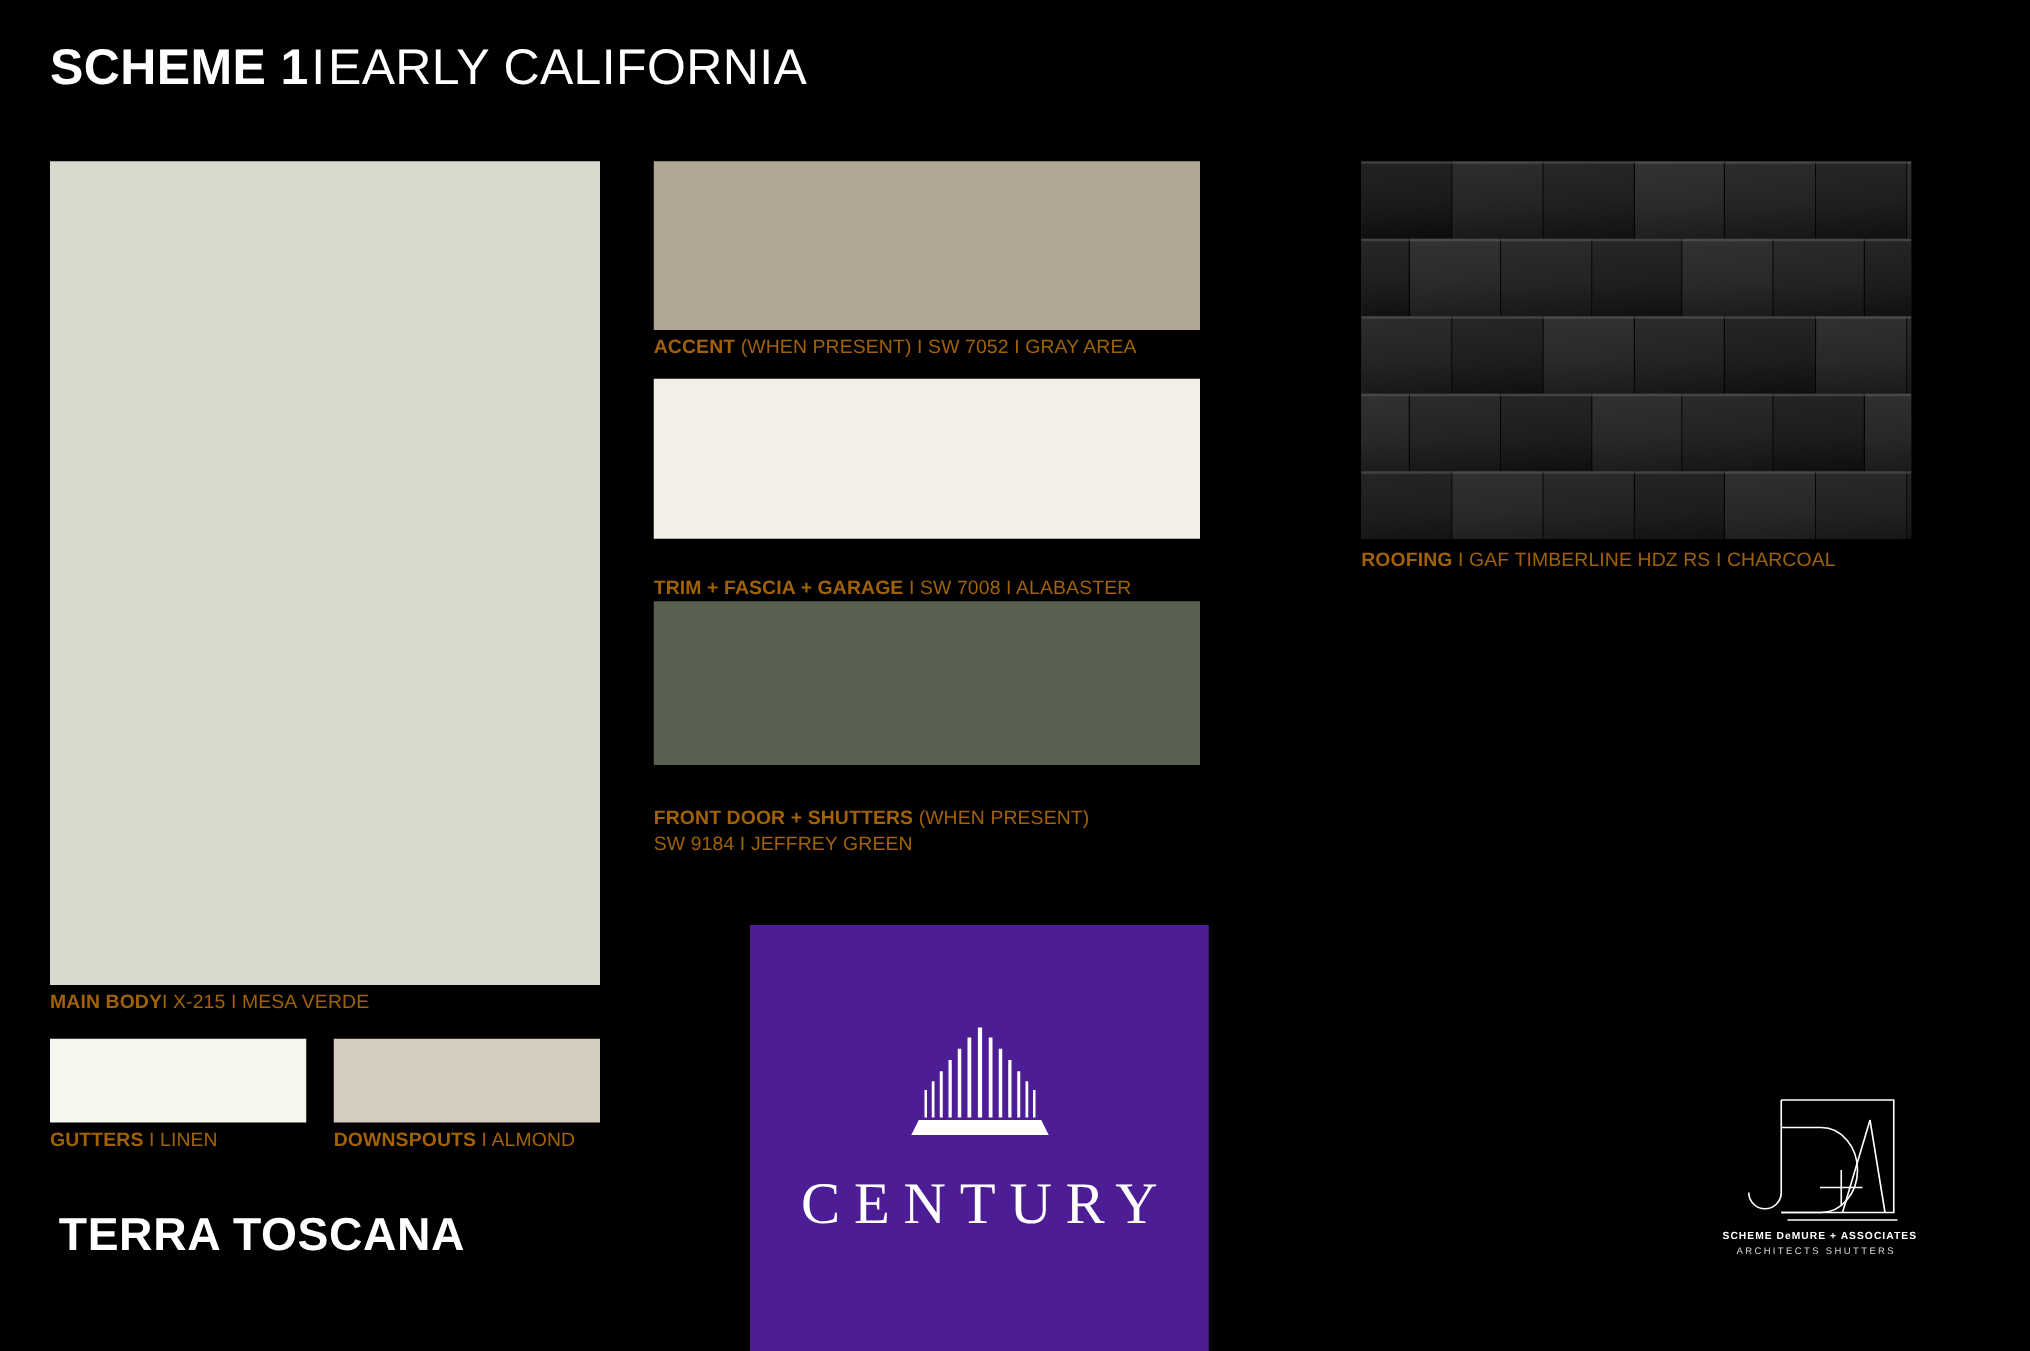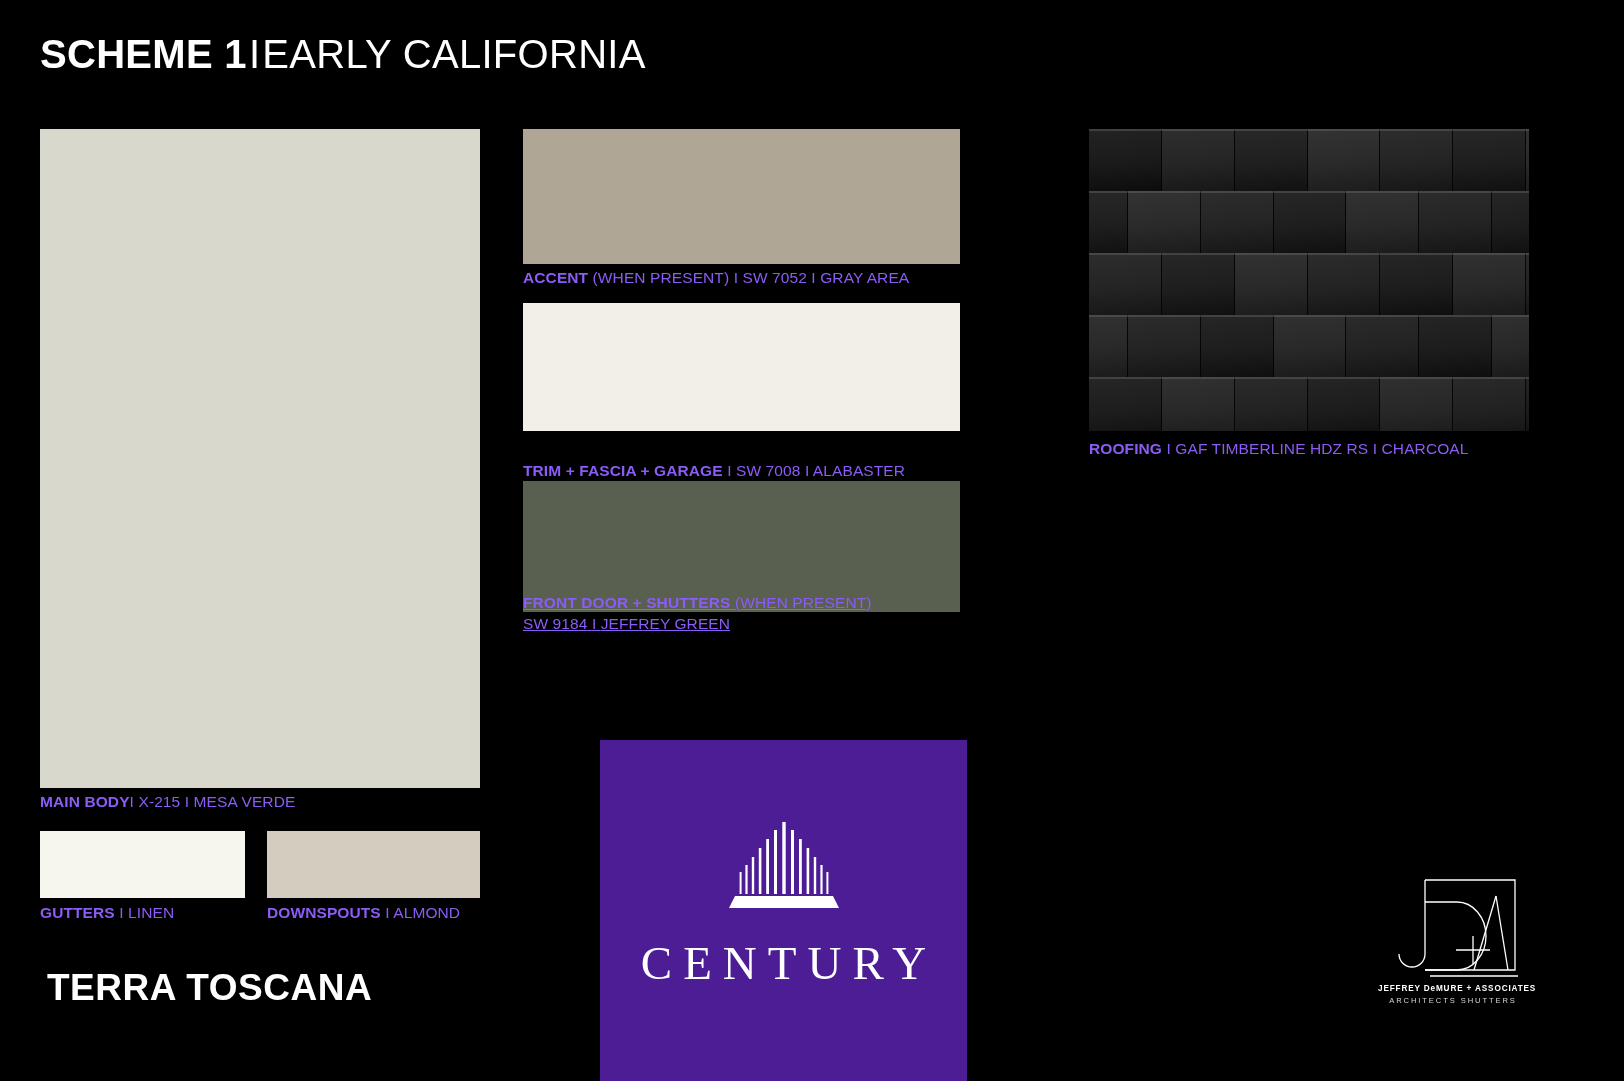--- a/index.html
+++ b/index.html
@@ -40,21 +40,21 @@
   .swatch {
     position: absolute;
     box-sizing: border-box;
   }
   .caption {
     position: absolute;
     font-size: 15.5px;
     line-height: 21px;
     letter-spacing: 0.1px;
     white-space: nowrap;
-    color: #8b5cf6;
+    color: #a16207;
   }
   .caption .b { font-weight: bold; }
   .caption .n { font-weight: normal; }
 
   
   #main-body-swatch {
     left: 40px;
     top: 129px;
     width: 440px;
     height: 659px;
@@ -108,24 +108,23 @@
   #trim-caption { left: 523px; top: 460px; }
 
   #door-swatch {
     left: 523px;
     top: 481px;
     width: 437px;
     height: 131px;
   }
   #door-caption {
     left: 523px;
-    top: 592px;
+    top: 644px;
     white-space: normal;
     width: 470px;
-    text-decoration: underline;
   }
   #door-caption .line2 { display: block; }
 
   
   #roofing-swatch {
     left: 1089px;
     top: 129px;
     width: 440px;
     height: 302px;
     background: #1a1a1a;
@@ -373,17 +372,17 @@
 
         <line x1="118" y1="30" x2="96" y2="104"></line>
         <line x1="118" y1="30" x2="130" y2="104"></line>
 
         <line x1="78" y1="84" x2="112" y2="84"></line>
         <line x1="95" y1="70" x2="95" y2="98"></line>
 
         <line x1="52" y1="110" x2="140" y2="110"></line>
       </g>
     </svg>
-    <div id="jda-tagline-1">JEFFREY DeMURE + ASSOCIATES</div>
+    <div id="jda-tagline-1">SCHEME DeMURE + ASSOCIATES</div>
     <div id="jda-tagline-2">ARCHITECTS SHUTTERS</div>
   </div>
 
 </div>
 
 </body></html>

